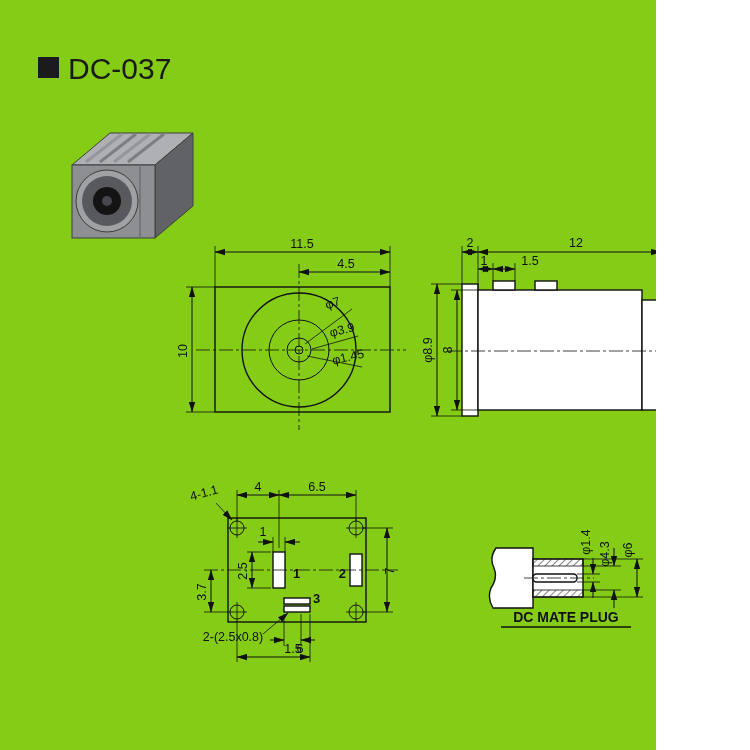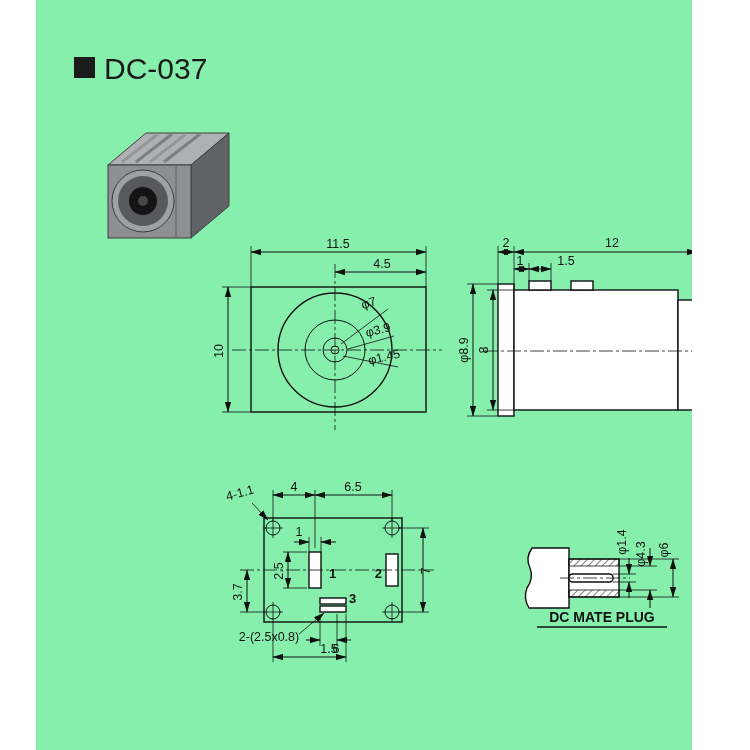--- a/index.html
+++ b/index.html
@@ -1,17 +1,17 @@
 <!DOCTYPE html>
 <html><head>
 <meta charset="utf-8">
 <style>
   html,body{margin:0;padding:0;background:#ffffff;}
-  .sheet{position:relative;width:656px;height:750px;background:#86efac;overflow:hidden;
-         font-family:"Liberation Sans",sans-serif;margin-left:36px;}
+  .sheet{position:relative;width:656px;height:750px;background:#84cc16;overflow:hidden;
+         font-family:"Liberation Sans",sans-serif;}
   svg text{fill:#111;}
   .dim{font:12.5px "Liberation Sans",sans-serif;}
   .pinlbl{font:bold 13px "Liberation Sans",sans-serif;}
   .title-text{font:30px "Liberation Sans",sans-serif;fill:#1a1a1a;}
   .plug-label{font:bold 14px "Liberation Sans",sans-serif;}
   .ol{stroke:#111;stroke-width:1.4;fill:none;}
   .olw{stroke:#111;stroke-width:1.4;fill:#fff;}
   .dl{stroke:#111;stroke-width:1;fill:none;}
   .xl{stroke:#111;stroke-width:0.8;fill:none;}
   .cl{stroke:#111;stroke-width:0.8;fill:none;stroke-dasharray:14 3 3 3;}

